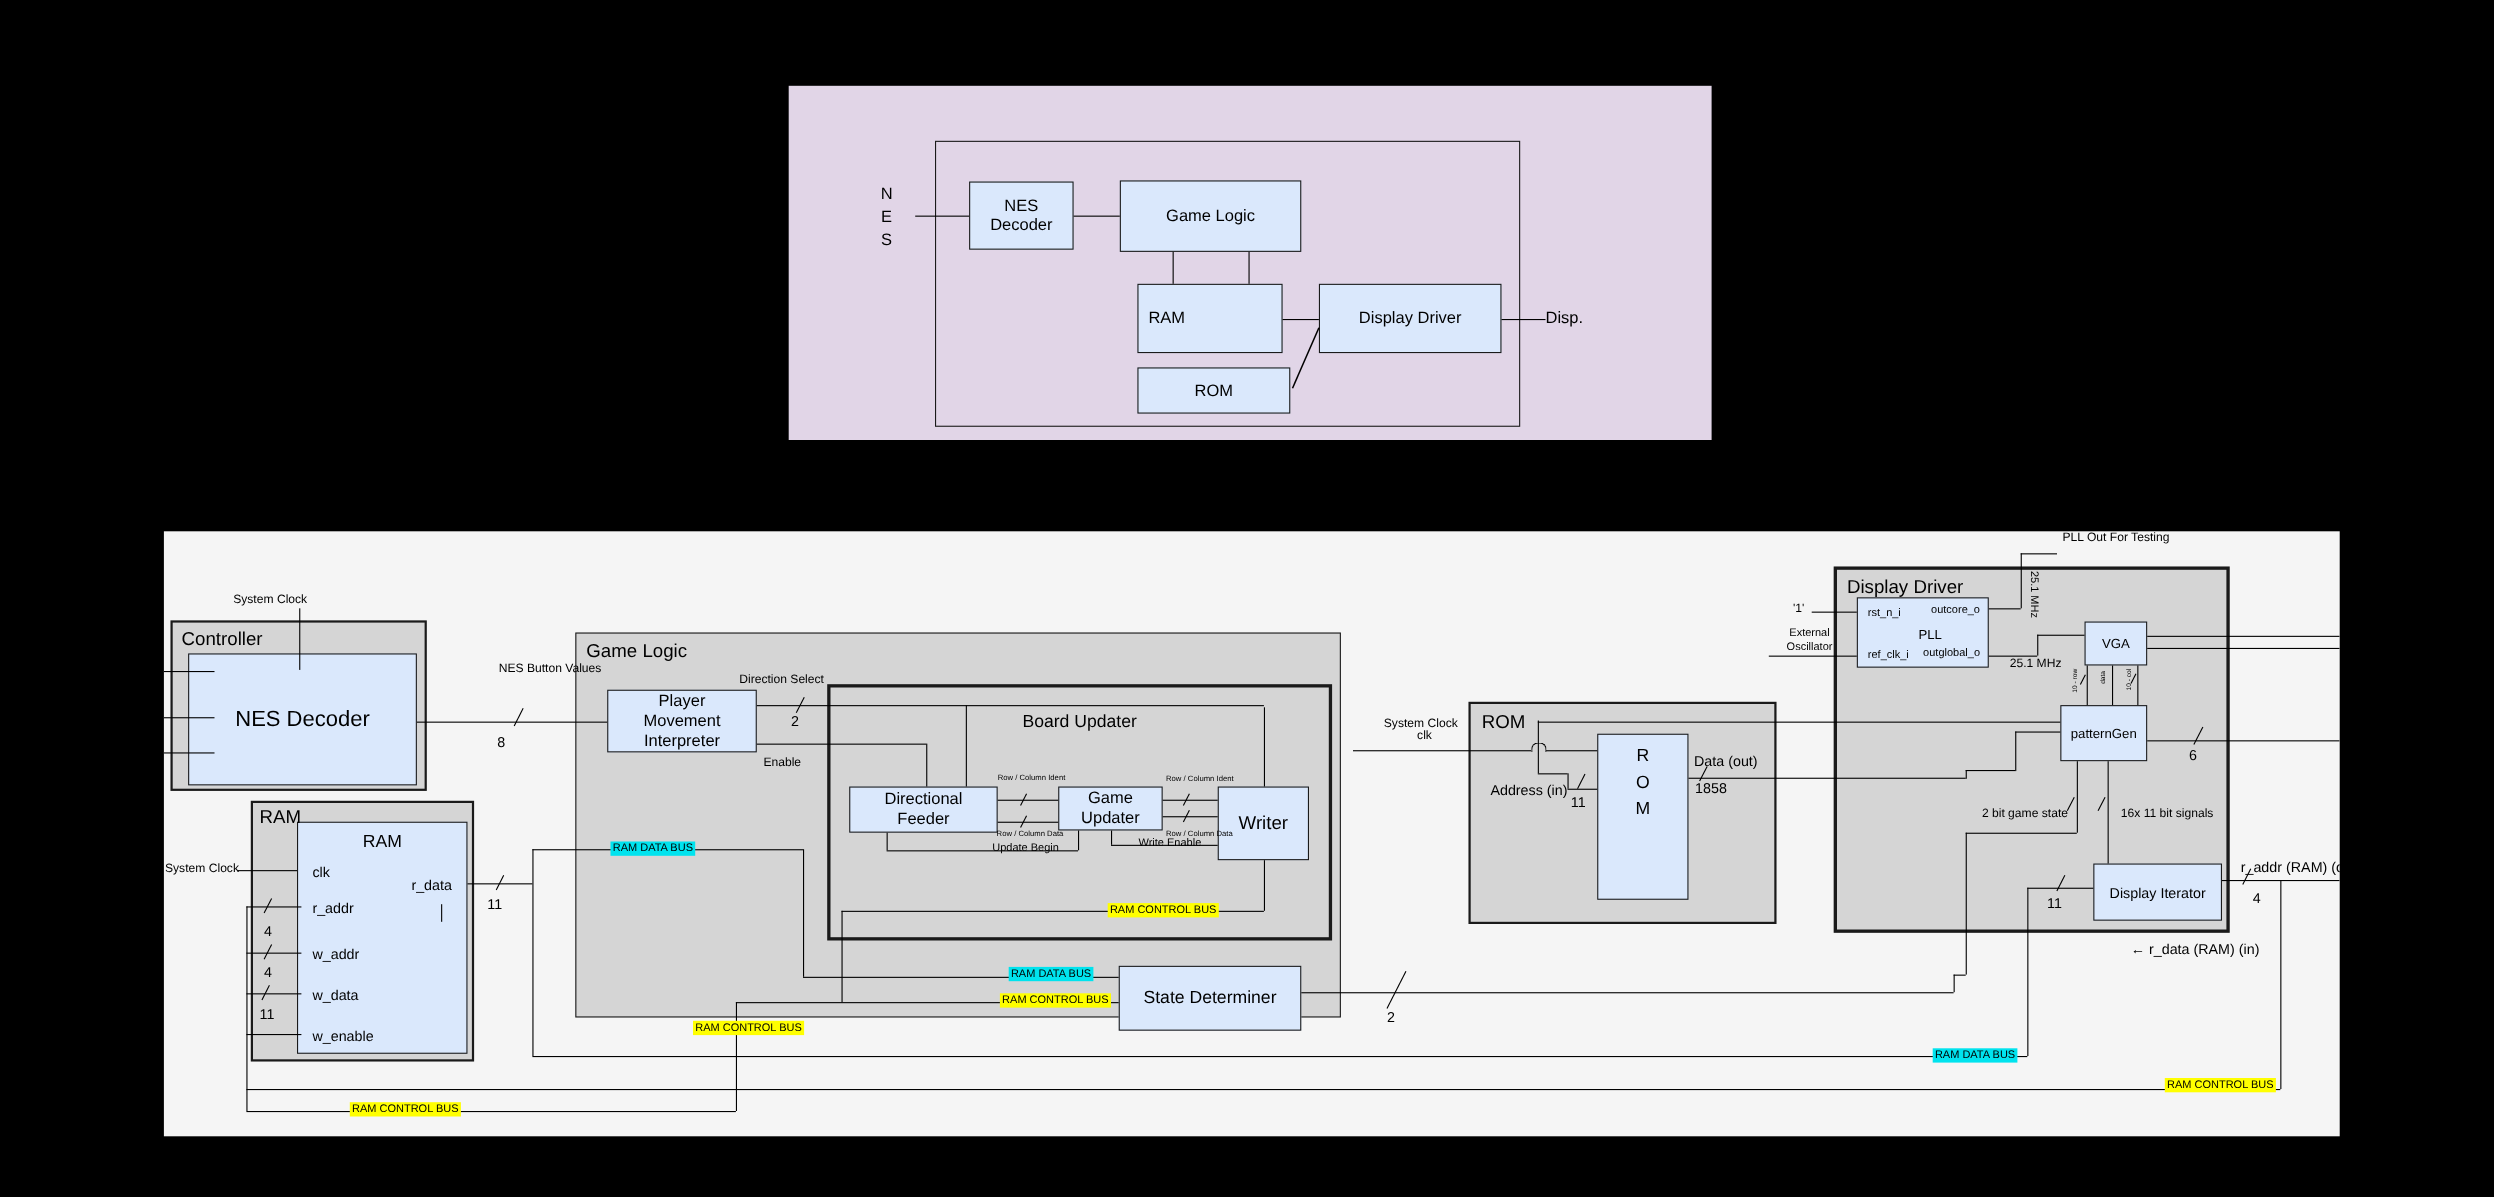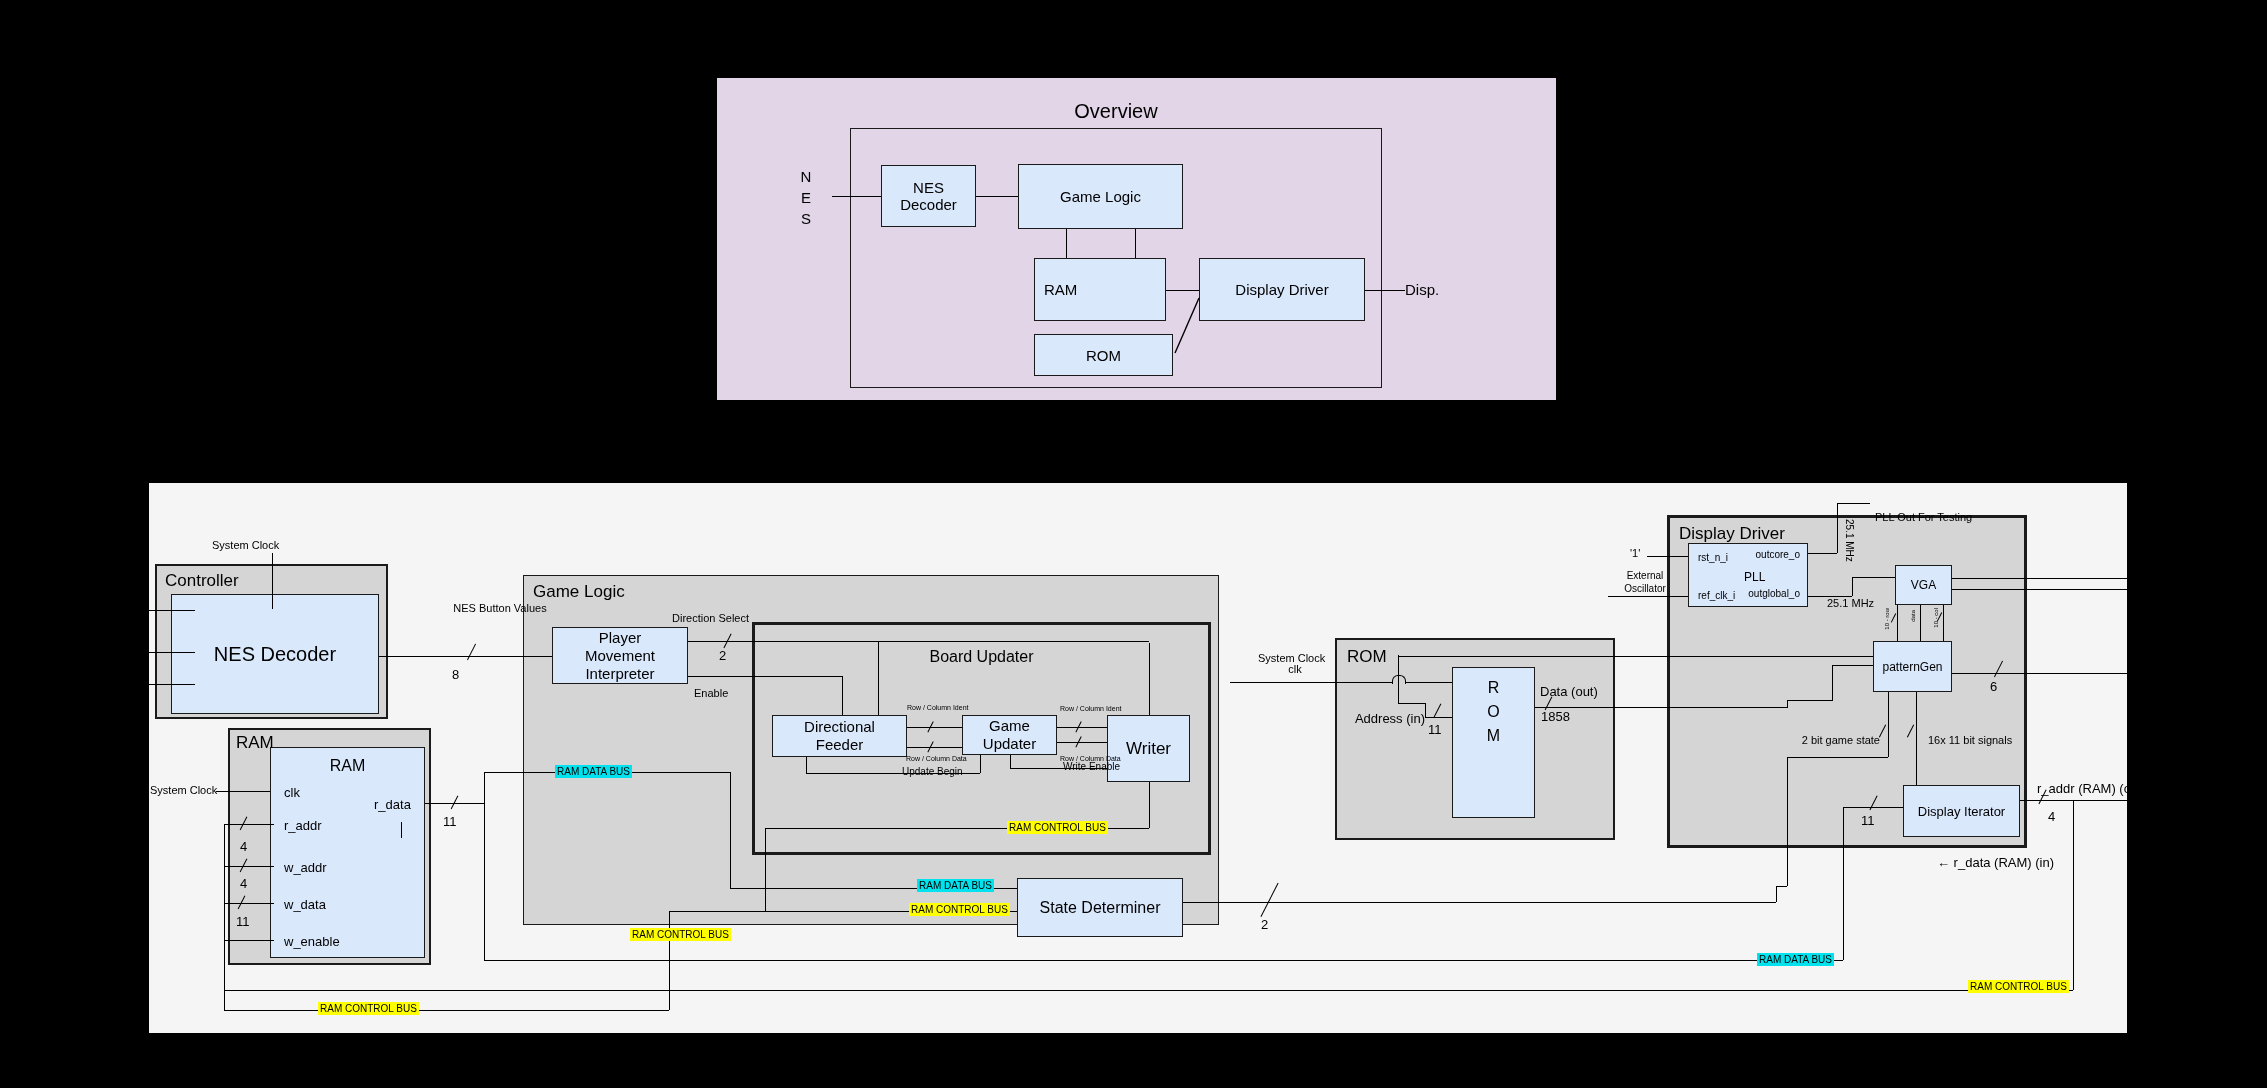--- a/index.html
+++ b/index.html
@@ -29,21 +29,20 @@
   .vert{writing-mode:vertical-rl;}
   .vflip{writing-mode:vertical-rl;transform:rotate(180deg);}
   i{z-index:4;}
   .busl,.lb,.gt{z-index:5;}
   svg.ovr{position:absolute;left:0;top:0;z-index:4;}
 </style>
 </head>
 <body>
 
 <section id="ov" class="panel">
-  <div class="gt ctr" style="left:133px;top:22px;width:532px;font-size:20px;">Overview</div>
   <div class="outline" style="left:133px;top:50px;width:532px;height:260px;"></div>
   <div class="lb ctr" style="left:72px;top:88px;width:34px;font-size:15px;line-height:1.4;">N
 E
 S</div>
   <div class="bb" style="left:164px;top:87px;width:95px;height:62px;font-size:15px;">NES
 Decoder</div>
   <div class="bb" style="left:301px;top:86px;width:165px;height:65px;font-size:15px;">Game Logic</div>
   <div class="bb" style="left:317px;top:180px;width:132px;height:63px;font-size:15px;justify-content:flex-start;padding-left:9px;">RAM</div>
   <div class="bb" style="left:482px;top:180px;width:166px;height:63px;font-size:15px;">Display Driver</div>
   <div class="bb" style="left:317px;top:256px;width:139px;height:42px;font-size:15px;">ROM</div>
@@ -148,21 +147,21 @@
   <i class="sl" style="left:781px;top:238px;height:12px;"></i>
   <i class="sl" style="left:781px;top:258px;height:12px;"></i>
   <div class="lb nw" style="left:758px;top:221px;font-size:7px;">Row / Column Ident</div>
   <div class="lb nw" style="left:757px;top:272px;font-size:7px;">Row / Column Data</div>
   <i class="h" style="left:908px;top:244px;width:50px;"></i>
   <i class="h" style="left:908px;top:259px;width:50px;"></i>
   <i class="sl" style="left:929px;top:238px;height:12px;"></i>
   <i class="sl" style="left:929px;top:253px;height:12px;"></i>
   <div class="lb nw" style="left:911px;top:222px;font-size:7px;">Row / Column Ident</div>
   <div class="lb nw" style="left:911px;top:272px;font-size:7px;">Row / Column Data</div>
-  <div class="lb nw" style="left:886px;top:278px;font-size:10px;margin-left:28px;">Write Enable</div>
+  <div class="lb nw" style="left:886px;top:278px;font-size:10px;">Write Enable</div>
   <i class="v" style="left:861px;top:272px;height:13px;"></i>
   <i class="h" style="left:861px;top:285px;width:97px;"></i>
   <i class="v" style="left:657px;top:274px;height:16px;"></i>
   <i class="h" style="left:657px;top:290px;width:174px;"></i>
   <i class="v" style="left:831px;top:272px;height:18px;"></i>
   <div class="lb nw" style="left:753px;top:283px;font-size:10px;">Update Begin</div>
   <i class="v" style="left:1000px;top:160px;height:72px;"></i>
   <i class="v" style="left:1000px;top:299px;height:46px;"></i>
   <i class="h" style="left:616px;top:345px;width:384px;"></i>
   <i class="v" style="left:616px;top:345px;height:83px;"></i>
@@ -216,21 +215,21 @@
     <span class="lb nw" style="right:7px;top:44px;font-size:10px;">outglobal_o</span>
   </div>
   <div class="lb nw" style="left:1481px;top:64px;font-size:11px;">'1'</div>
   <i class="h" style="left:1498px;top:73px;width:41px;"></i>
   <div class="lb ctr" style="left:1455px;top:87px;width:82px;font-size:10px;">External
 Oscillator</div>
   <i class="h" style="left:1459px;top:113px;width:80px;"></i>
   <i class="h" style="left:1659px;top:70px;width:29px;"></i>
   <i class="v" style="left:1688px;top:20px;height:50px;"></i>
   <i class="h" style="left:1688px;top:20px;width:33px;"></i>
-  <div class="lb nw" style="left:1726px;top:28px;font-size:11px;">PLL Out For Testing</div>
+  <div class="lb nw" style="left:1726px;top:0;font-size:11px;">PLL Out For Testing</div>
   <div class="lb nw vert" style="left:1693px;top:36px;font-size:10px;">25.1 MHz</div>
   <i class="h" style="left:1659px;top:113px;width:44px;"></i>
   <i class="v" style="left:1703px;top:94px;height:19px;"></i>
   <i class="h" style="left:1703px;top:94px;width:43px;"></i>
   <div class="lb nw" style="left:1678px;top:114px;font-size:11px;">25.1 MHz</div>
   <div class="bb" style="left:1746px;top:82px;width:57px;height:40px;font-size:12px;">VGA</div>
   <i class="h" style="left:1803px;top:95px;width:175px;"></i>
   <i class="h" style="left:1803px;top:106px;width:175px;"></i>
   <i class="v" style="left:1748px;top:122px;height:36px;"></i>
   <i class="v" style="left:1771px;top:122px;height:36px;"></i>

